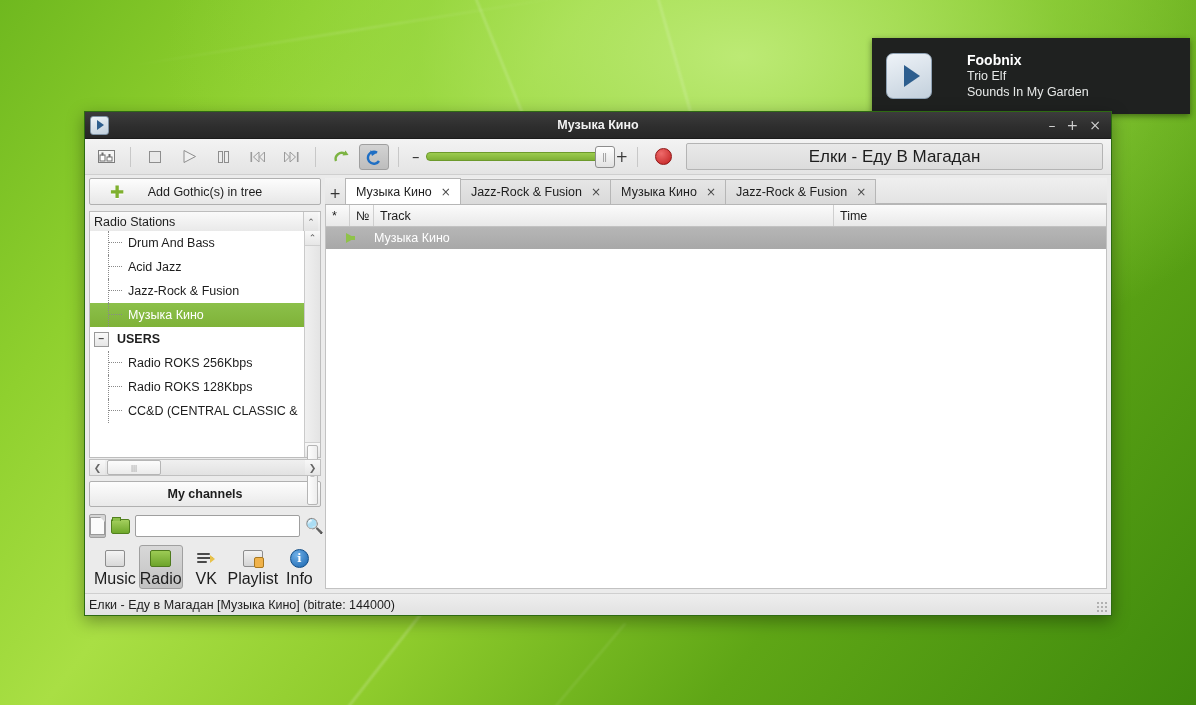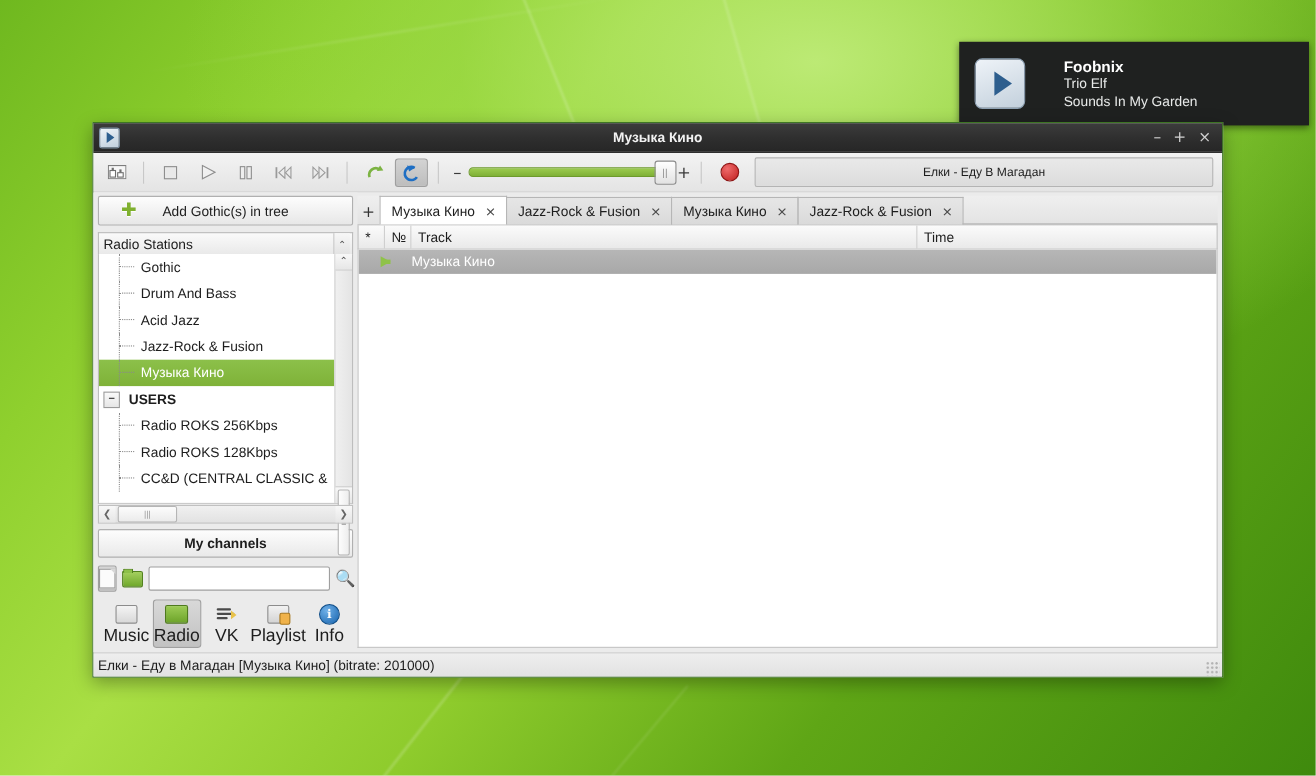--- a/index.html
+++ b/index.html
@@ -148,21 +148,21 @@
     background: radial-gradient(circle at 35% 30%, #ef6b6b, #c01f1f);
     border: 1px solid #8e1414;
     margin-left: 8px;
   }
   #nowplaying {
     flex: 1 1 auto; margin-left: 10px; margin-right: 2px;
     height: 25px;
     background: linear-gradient(180deg,#e9e9e9,#dcdcdc);
     border: 1px solid #b4b4b4; border-radius: 2px;
     display: flex; align-items: center; justify-content: center;
-    font-size: 11px; color: #1d1d1d;
+    font-size: 17px; color: #1d1d1d;
   }
 
   
   #bodyrow { flex: 1 1 auto; display: flex; min-height: 0; background:#ebebeb; }
 
   
   #leftpanel {
     width: 240px; flex: 0 0 240px;
     display: flex; flex-direction: column;
     padding: 3px 4px 4px 4px; box-sizing: border-box;
@@ -546,23 +546,20 @@
       </div>
 
       <div id="treehead">
         <span>Radio Stations</span>
         <span class="upcaret">⌃</span>
       </div>
 
       <div id="treewrap">
         <div id="tree">
             <div class="trow child">
-              <span>Gothic</span>
-            </div>
-            <div class="trow child">
               <span>Drum And Bass</span>
             </div>
             <div class="trow child">
               <span>Acid Jazz</span>
             </div>
             <div class="trow child">
               <span>Jazz-Rock &amp; Fusion</span>
             </div>
             <div class="trow child selected">
               <span>Музыка Кино</span>
@@ -682,16 +679,16 @@
             <div class="arrowcell">
               <div class="ar"></div>
             </div>
             <div class="trackcell">Музыка Кино</div>
           </div>
         </div>
     </div>
   </div>
 
   <div id="statusbar">
-    <span>Елки - Еду в Магадан [Музыка Кино] (bitrate: 201000)</span>
+    <span>Елки - Еду в Магадан [Музыка Кино] (bitrate: 144000)</span>
     <div id="grip"></div>
   </div>
 </div>
 
 </body></html>

